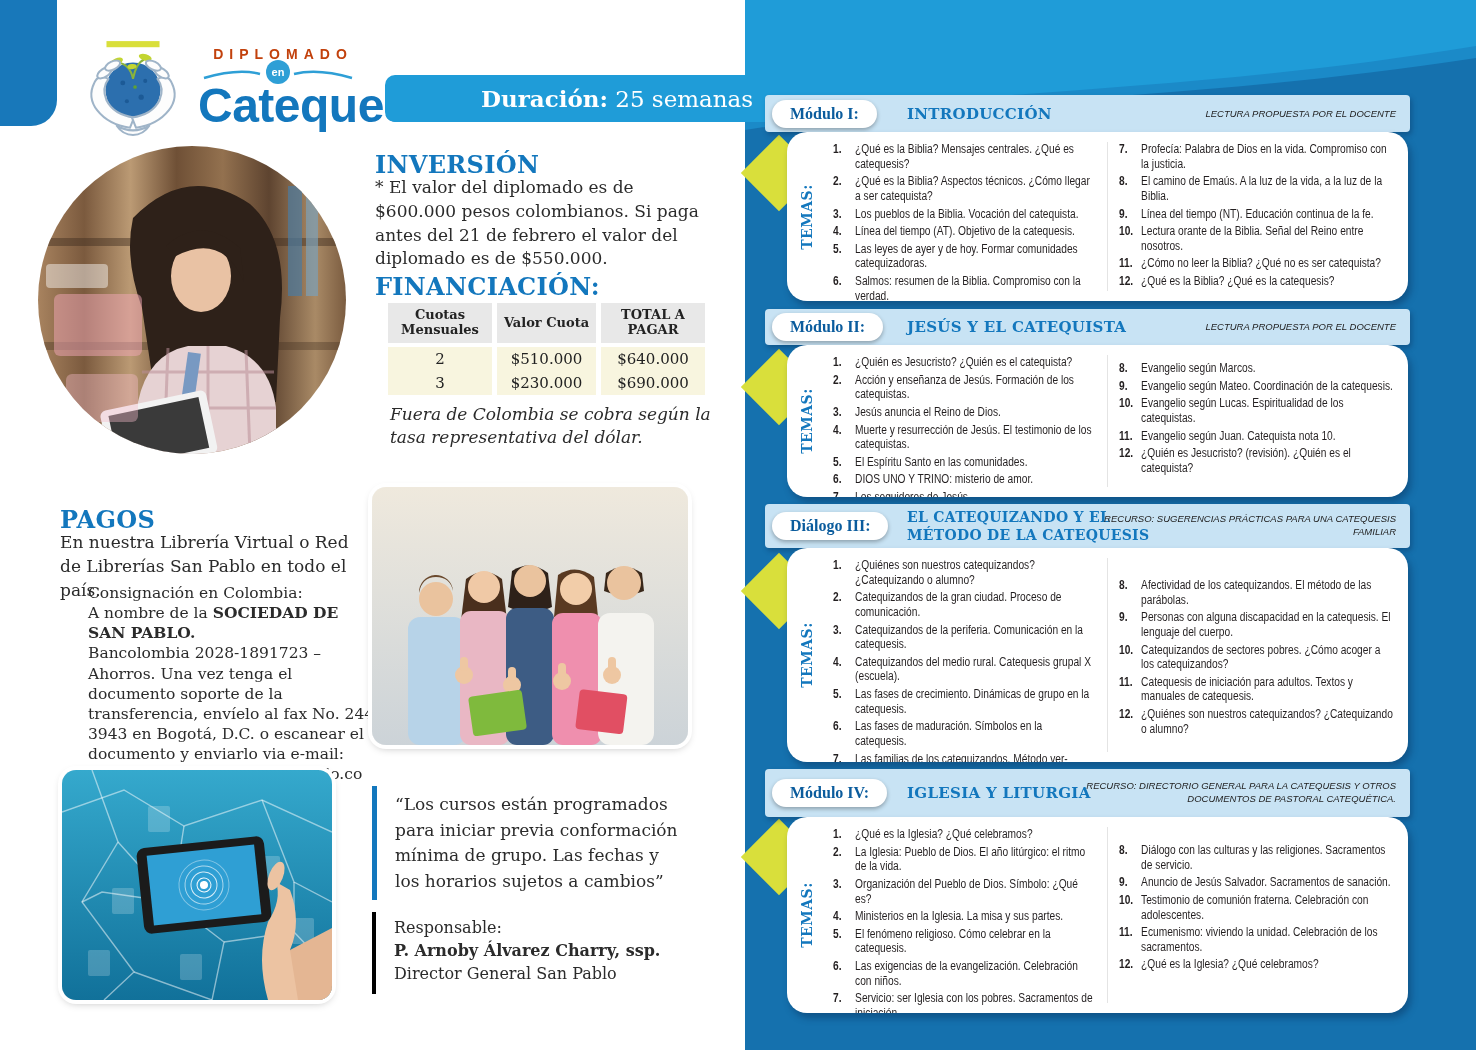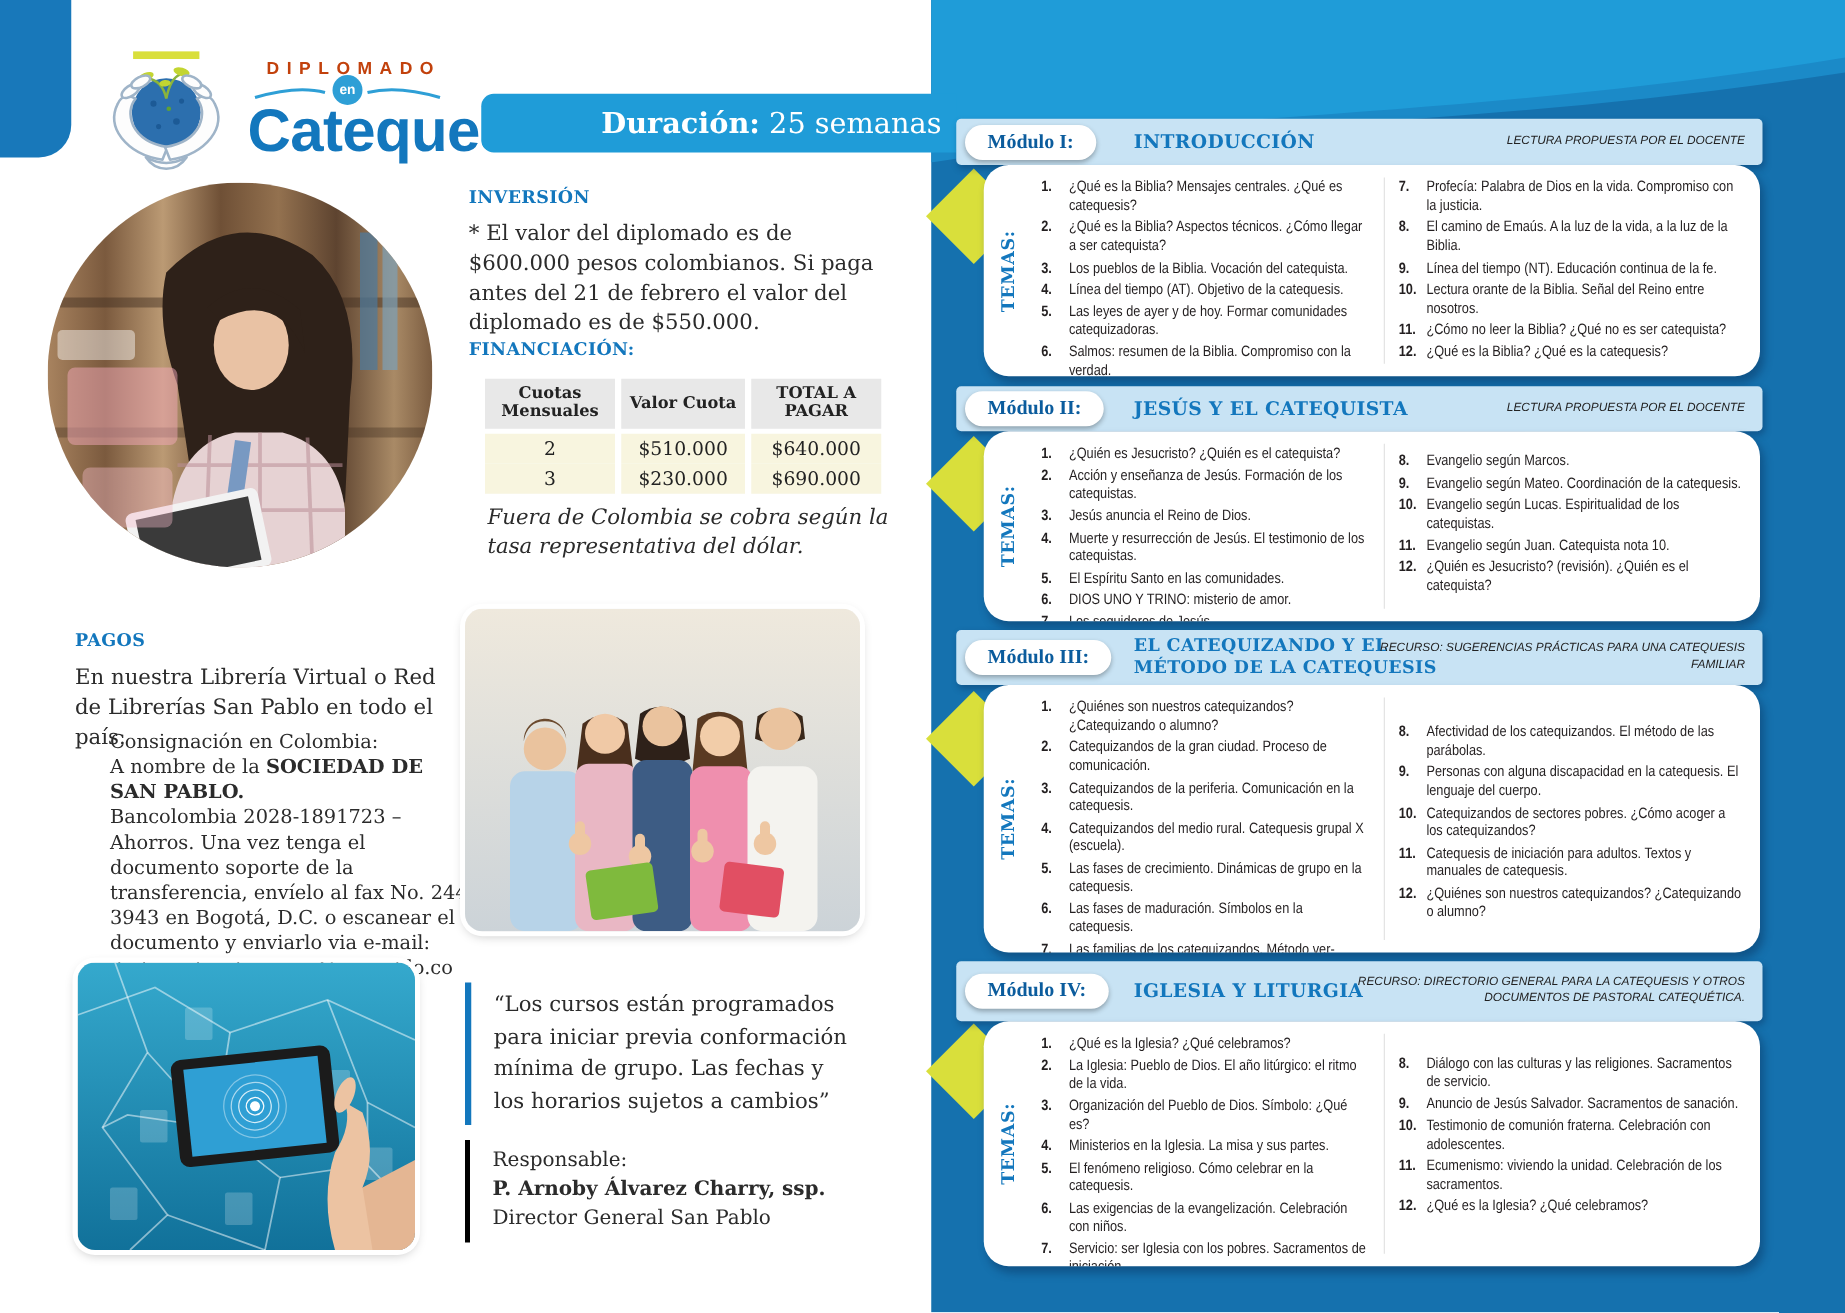--- a/index.html
+++ b/index.html
@@ -26,21 +26,21 @@
   .band-duracion{left:385px;top:75px;width:380px;height:47px;background:#1f9cd8;
                  border-radius:10px 0 0 10px;display:flex;align-items:center;}
   .band-duracion .txt{padding-left:96px;color:#fff;font-size:23px;white-space:nowrap;}
   .band-duracion b{font-weight:700;}
 
   
   .right-bg{left:745px;top:0;width:731px;height:1050px;background:#1571ae;}
   .wave{left:745px;top:0;width:731px;height:130px;}
 
   
-  .h-blue{font-weight:700;font-size:14px;color:#1377bd;letter-spacing:.3px;}
+  .h-blue{font-weight:700;font-size:24px;color:#1377bd;letter-spacing:.3px;}
   .para{font-size:17px;line-height:1.4;color:#2b2b2b;}
   .para-sm{font-size:15.5px;line-height:1.3;color:#2b2b2b;}
   .inv-title{left:375px;top:150px;}
   .inv-body{left:375px;top:176px;width:334px;}
   .fin-title{left:375px;top:272px;}
   .fin-head{left:388px;top:303px;width:312px;display:grid;grid-template-columns:104px 99px 104px;column-gap:5px;}
   .fin-rows{left:388px;top:347px;width:312px;display:grid;grid-template-columns:104px 99px 104px;column-gap:5px;row-gap:0;}
   .fin-table .th,.th{background:#e8e8e8;font-weight:700;font-size:13px;text-align:center;
       padding:5px 2px;line-height:1.15;color:#222;display:flex;align-items:center;justify-content:center;min-height:30px;}
   .td{background:#f8f5df;font-size:15px;text-align:center;padding:3px 2px;color:#222;}
@@ -433,21 +433,21 @@
         </li>
         <li>
           <span class="num">12.</span>
           <span class="txt">¿Quién es Jesucristo? (revisión). ¿Quién es el catequista?</span>
         </li>
       </ol>
   </div>
 
   <div class="module-arrow a3"></div>
   <div class="module-hdr m3-hdr">
-    <div class="module-pill">Módulo III:</div>
+    <div class="module-pill">Diálogo III:</div>
     <div class="module-title">EL CATEQUIZANDO Y EL MÉTODO DE LA CATEQUESIS</div>
     <div class="module-res">RECURSO: SUGERENCIAS PRÁCTICAS PARA UNA CATEQUESIS FAMILIAR</div>
   </div>
   <div class="module-bdy m3-bdy">
     <div class="temas-v">TEMAS:</div>
     <ol class="temas-list col-left">
         <li>
           <span class="num">1.</span>
           <span class="txt">¿Quiénes son nuestros catequizandos? ¿Catequizando o alumno?</span>
         </li>

